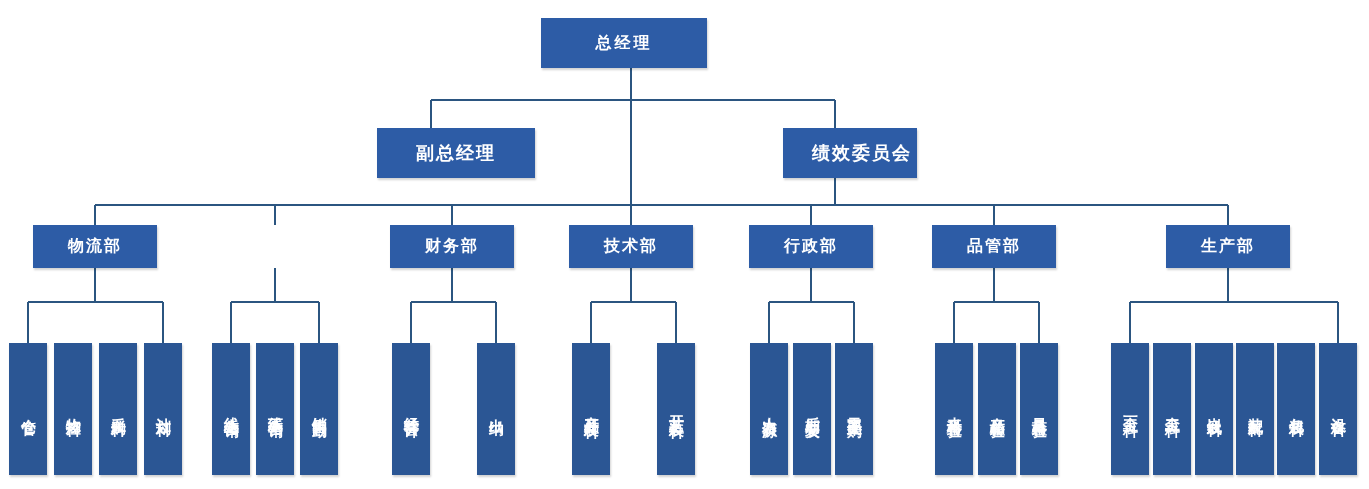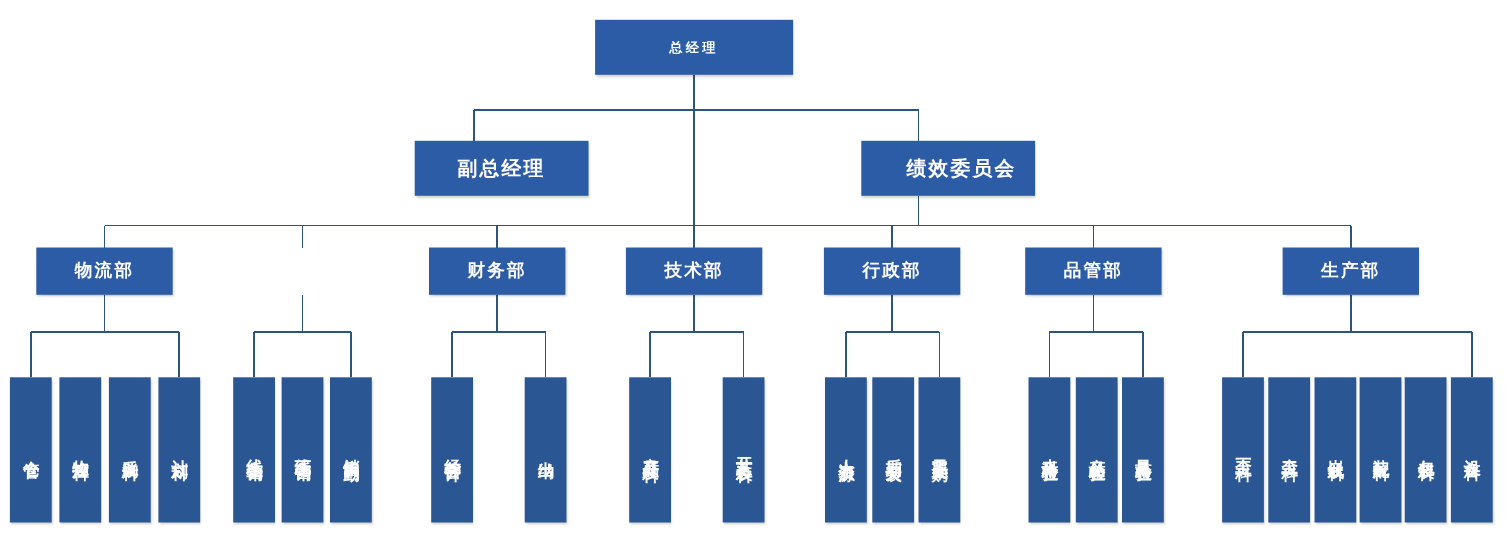--- a/index.html
+++ b/index.html
@@ -35,23 +35,23 @@
     color: var(--text);
     display: flex;
     align-items: center;
     justify-content: center;
     font-weight: bold;
     z-index: 1;
     box-shadow: 1px 2px 2px rgba(0,0,0,0.18);
     box-sizing: border-box;
     text-align: center;
   }
-  .root  { top: 18px;  width: 180px; height: 50px; font-size: 12px; letter-spacing: 3px; }
+  .root  { top: 18px;  width: 166px; height: 50px; font-size: 16px; letter-spacing: 3px; }
   .lvl2  { top: 128px; width: 158px; height: 50px; font-size: 18px; letter-spacing: 2px; margin-left: 25px; }
-  .lvl2b { width: 158px; padding-left: 24px; }
+  .lvl2b { width: 134px; padding-left: 24px; }
   .dept  { top: 225px; width: 124px; height: 43px; font-size: 16px; letter-spacing: 2px; }
   .leaf {
     position: absolute;
     top: 343px;
     width: 38px;
     height: 132px;
     background: var(--leaf-fill);
     color: var(--text);
     font-weight: bold;
     font-size: 15px;

